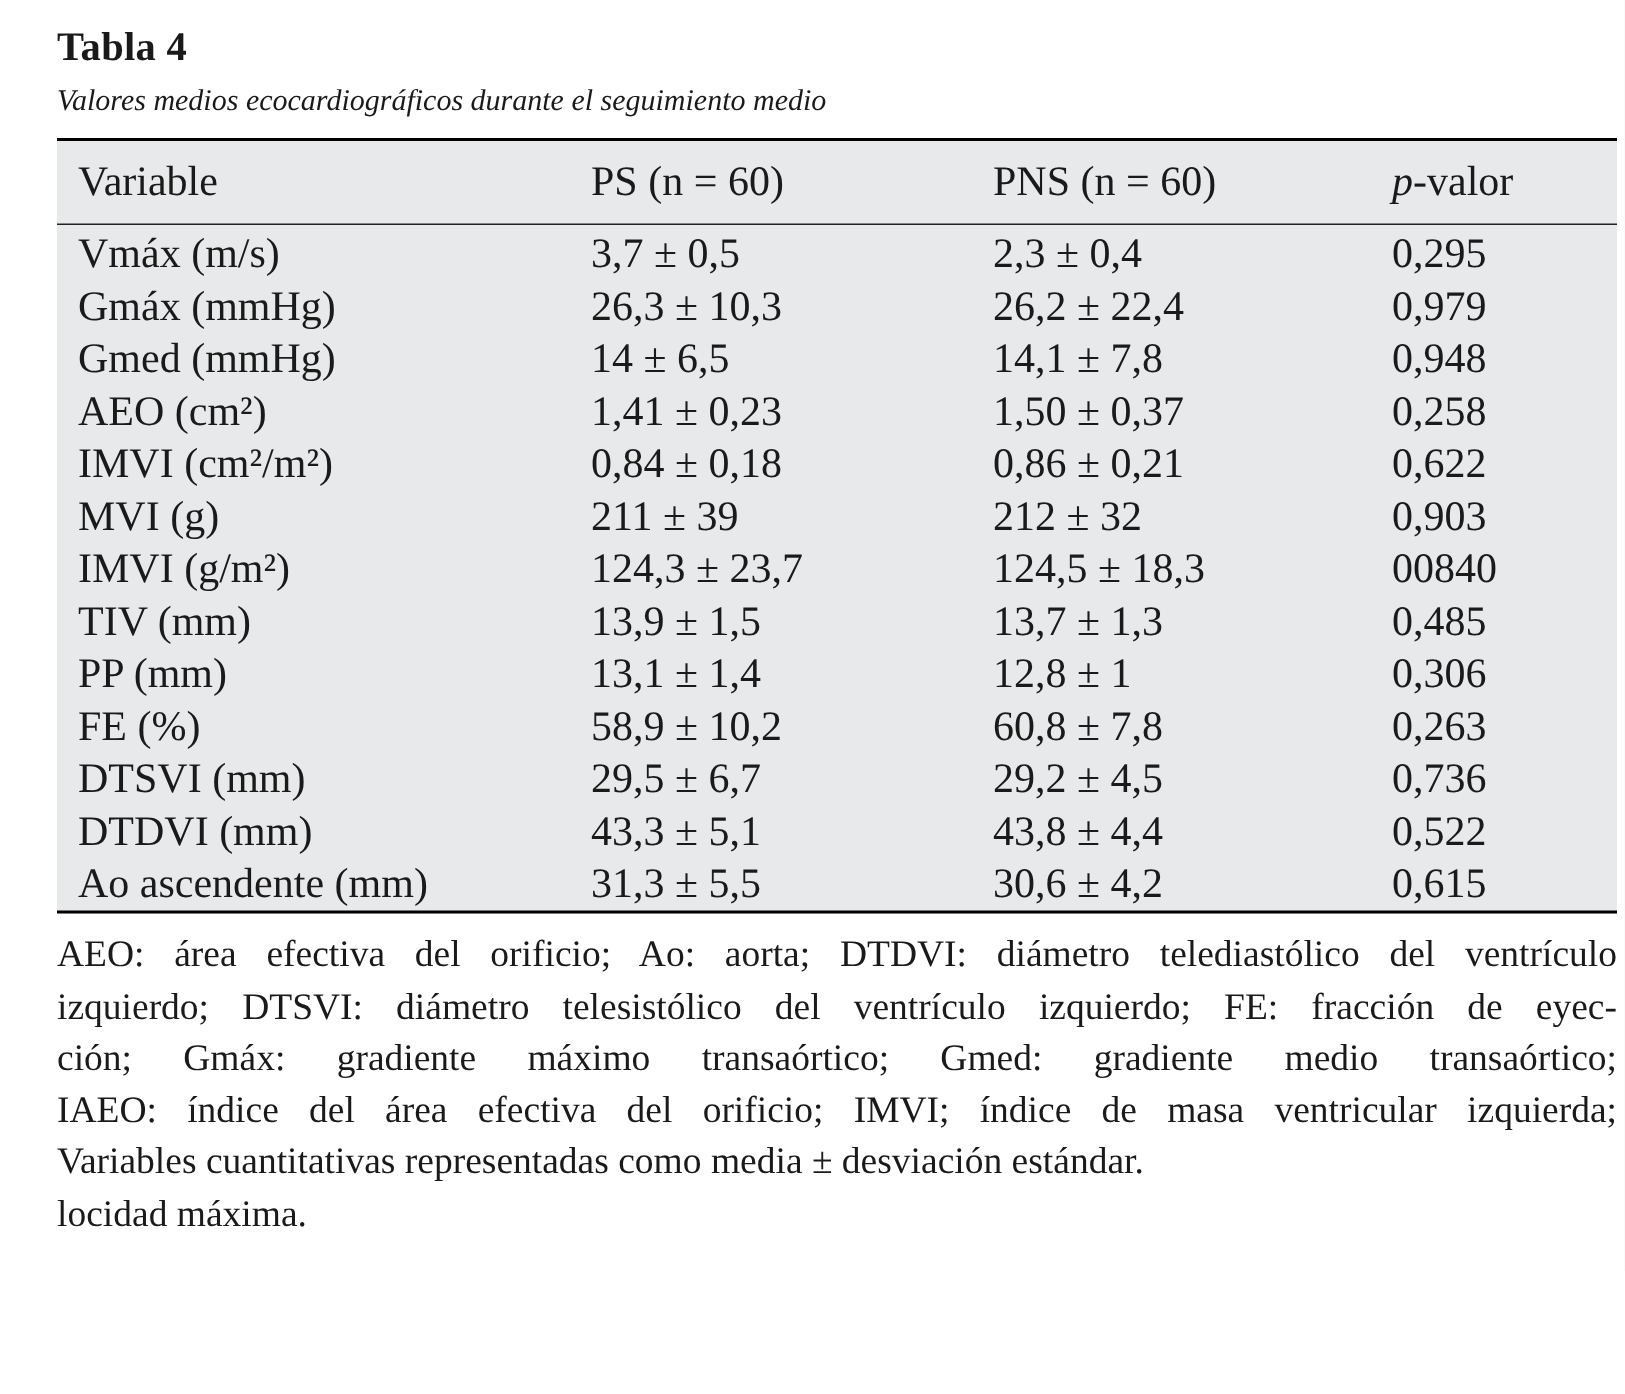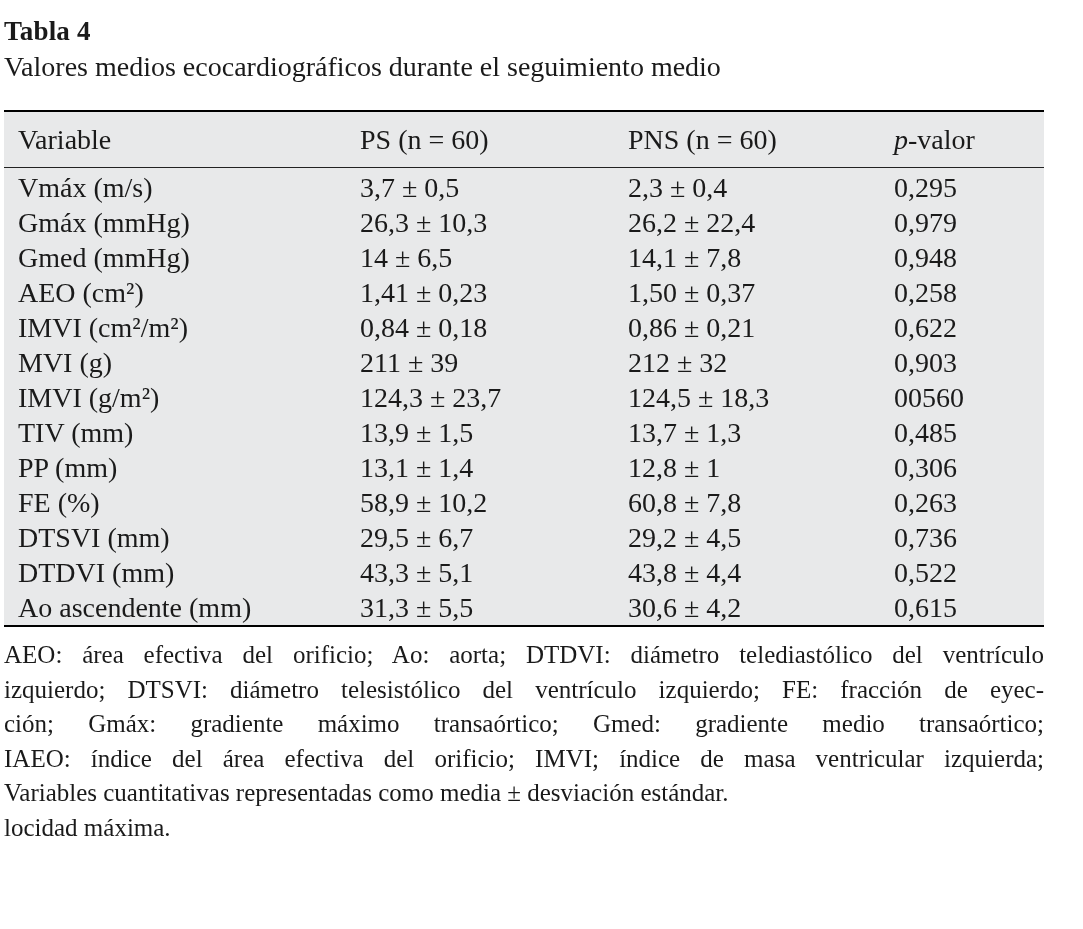--- a/index.html
+++ b/index.html
@@ -3,32 +3,32 @@
 <meta charset="utf-8">
 <style>
   html, body { margin: 0; padding: 0; background: #ffffff; }
   body {
     width: 1083px; height: 929px; overflow: hidden;
     font-family: "Liberation Serif", "DejaVu Serif", serif;
   }
   .page {
     box-sizing: border-box;
     width: 1083px; height: 929px;
-    padding: 14px 21px 0 4px;
+    padding: 14px 21px 0 38px;
     color: var(--text, #1a1a1a);
   }
   .table-label {
     font-size: 27px; font-weight: bold; line-height: 34px; letter-spacing: 0.2px;
   }
   .table-caption {
-    font-size: 28px; line-height: 34px; margin-top: 2px;
+    font-size: 20px; line-height: 34px; margin-top: 2px; font-style: italic;
   }
   table.echo {
     border-collapse: collapse; table-layout: fixed;
-    width: 1040px; margin-top: 26px;
+    width: 1040px; margin-top: 8px;
     background: var(--table-bg, #e8e9ea);
     border-top: 2.5px solid var(--rule, #000);
     border-bottom: 2.5px solid var(--rule, #000);
   }
   table.echo col.c1 { width: 356px; }
   table.echo col.c2 { width: 268px; }
   table.echo col.c3 { width: 266px; }
   table.echo col.c4 { width: 150px; }
   table.echo thead th {
     font-weight: normal; text-align: left; font-size: 28px;
@@ -107,21 +107,21 @@
         <tr>
           <td>MVI (g)</td>
           <td>211 ± 39</td>
           <td>212 ± 32</td>
           <td>0,903</td>
         </tr>
         <tr>
           <td>IMVI (g/m²)</td>
           <td>124,3 ± 23,7</td>
           <td>124,5 ± 18,3</td>
-          <td>00560</td>
+          <td>00840</td>
         </tr>
         <tr>
           <td>TIV (mm)</td>
           <td>13,9 ± 1,5</td>
           <td>13,7 ± 1,3</td>
           <td>0,485</td>
         </tr>
         <tr>
           <td>PP (mm)</td>
           <td>13,1 ± 1,4</td>

